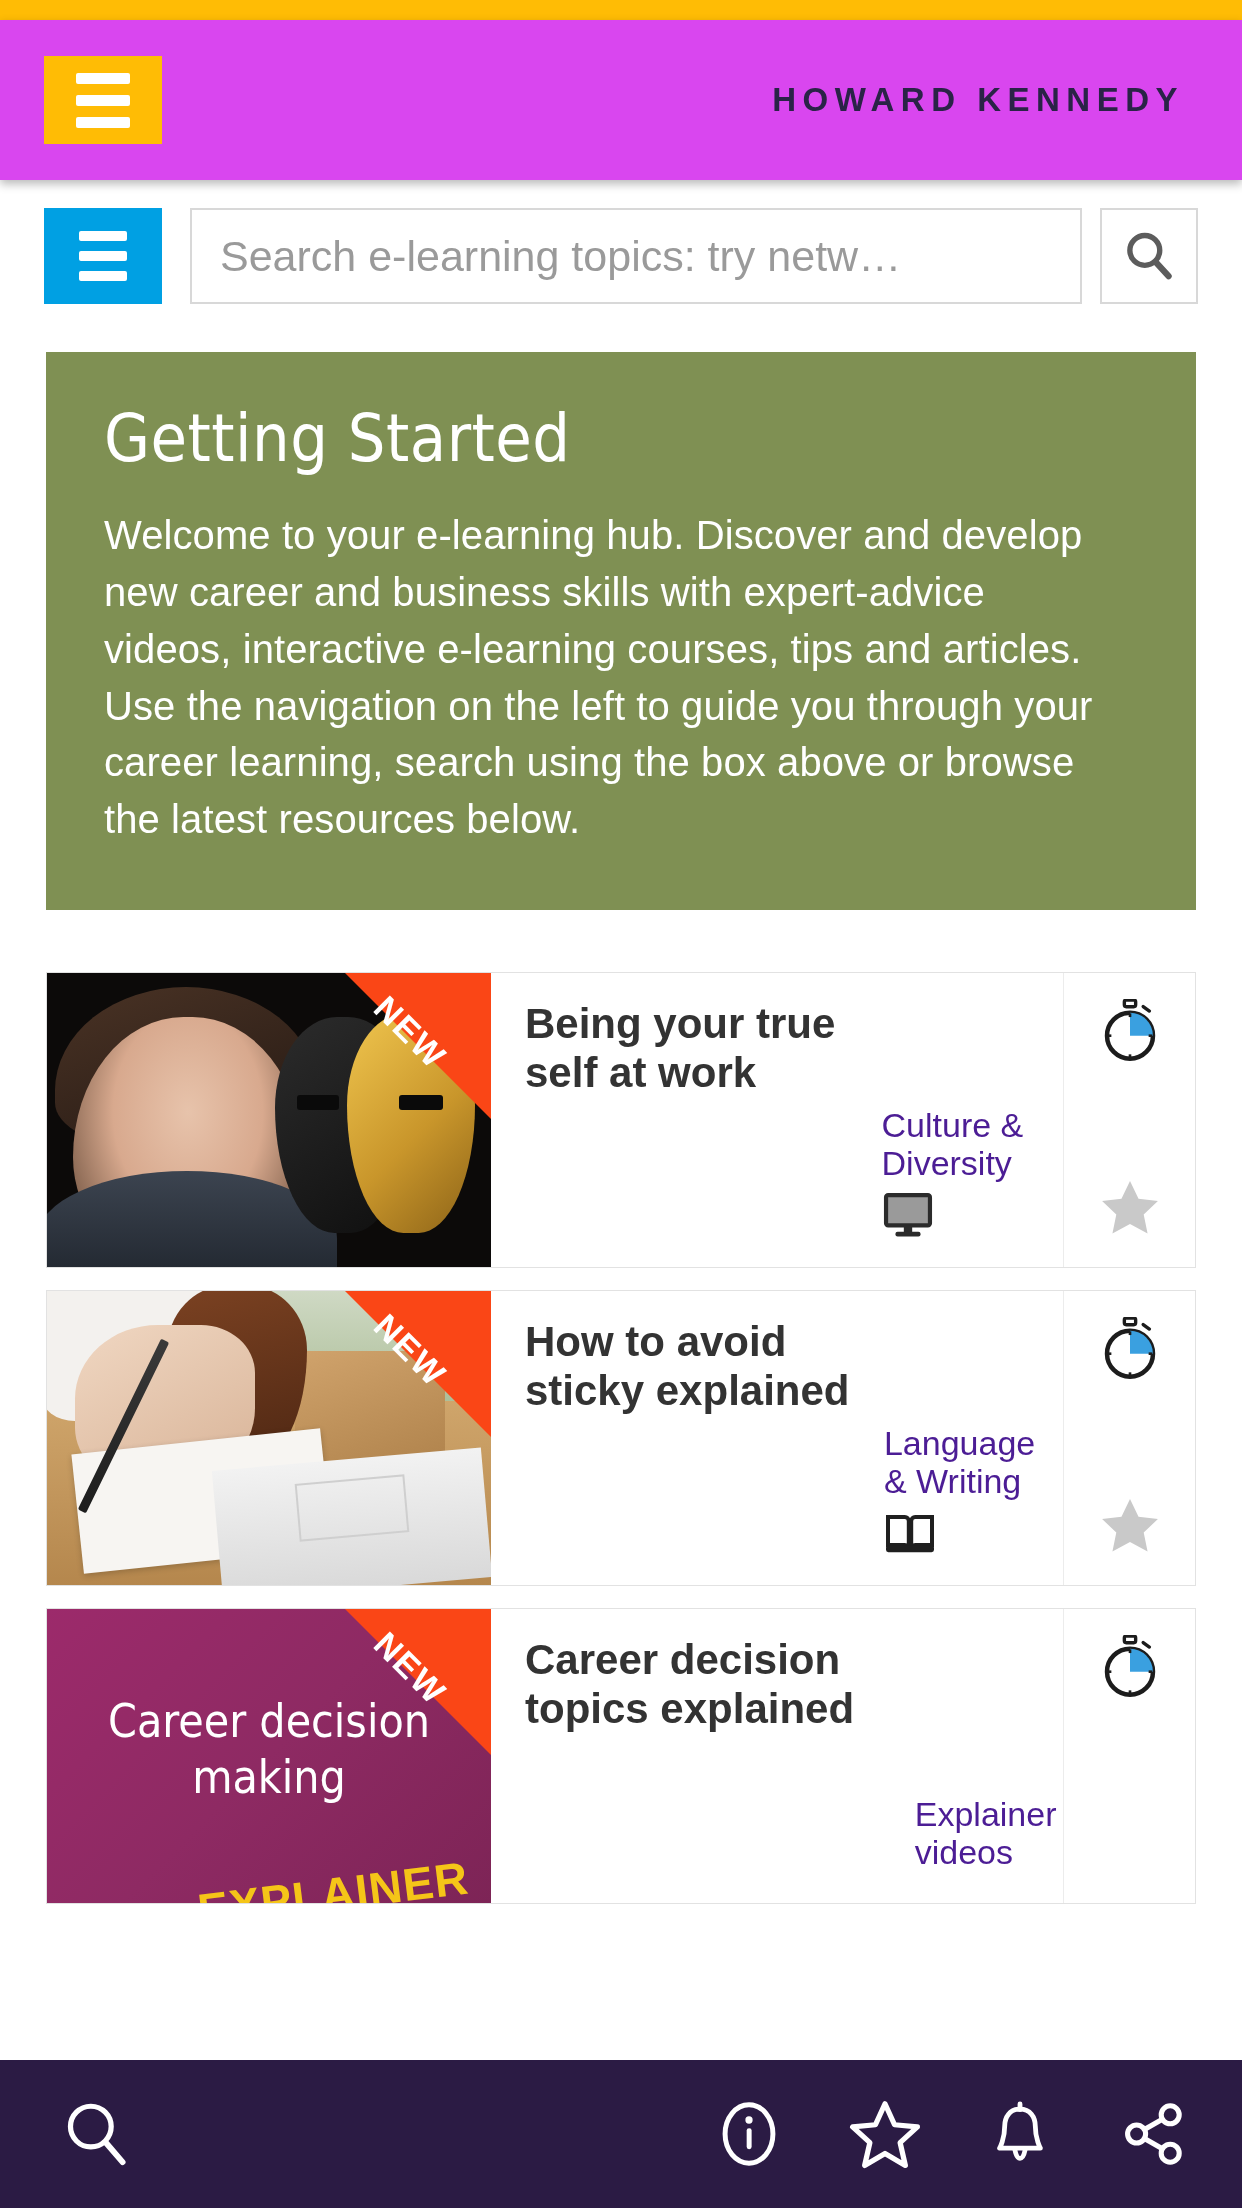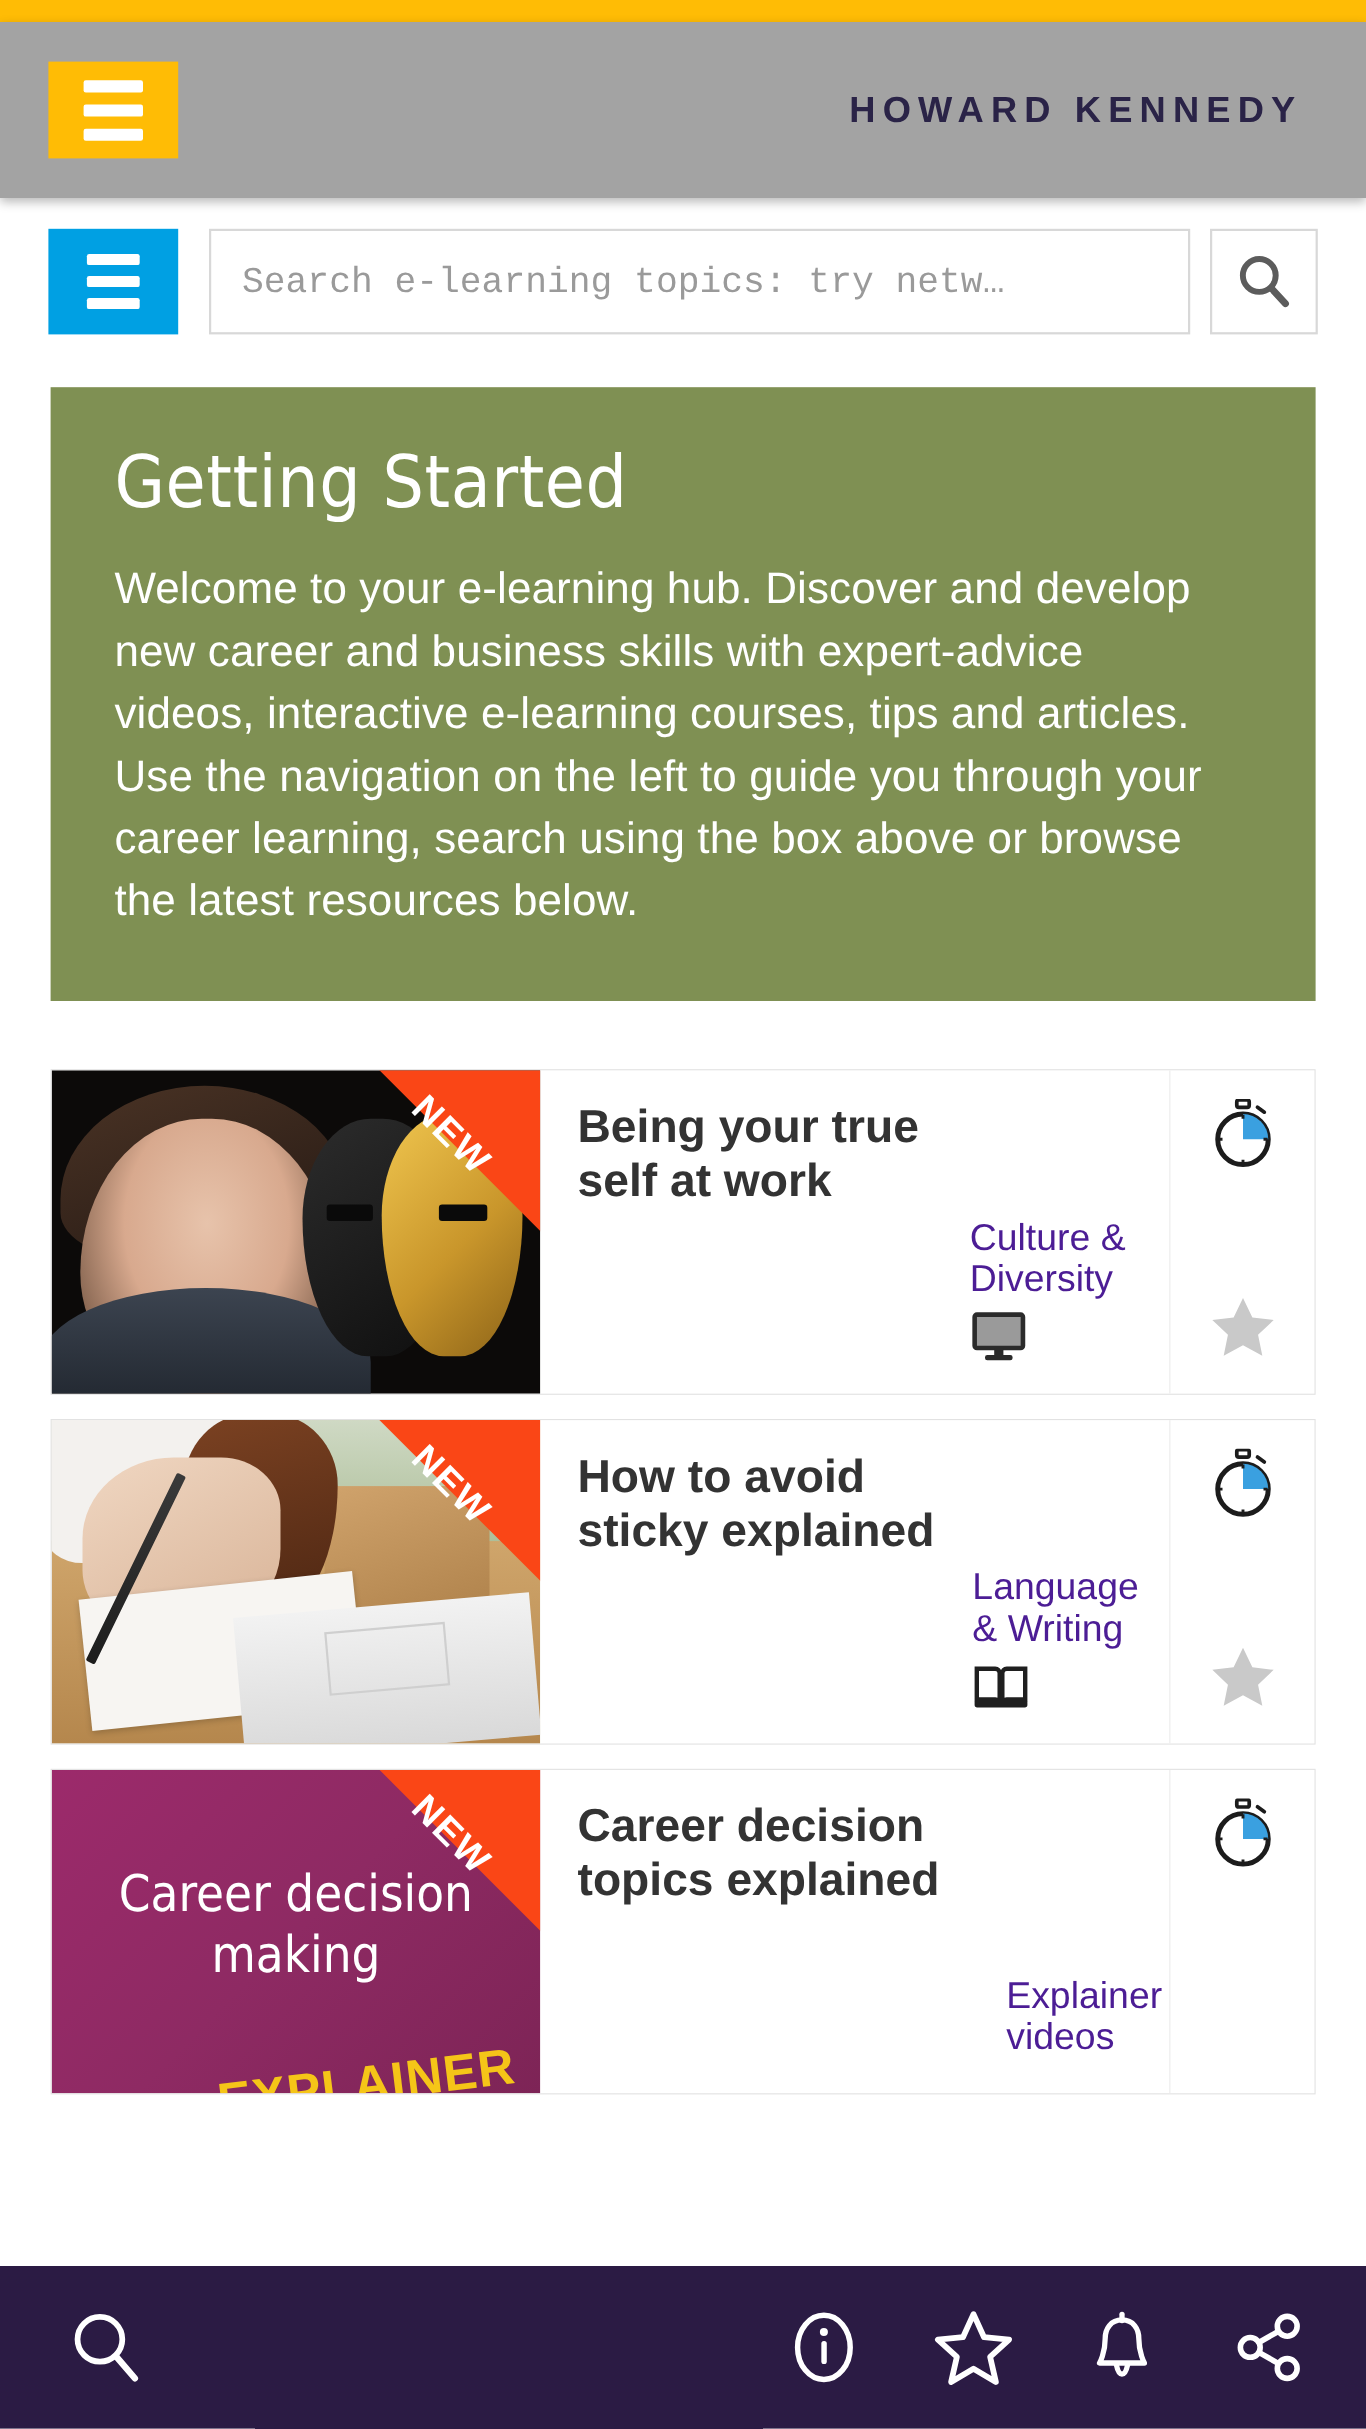--- a/index.html
+++ b/index.html
@@ -10,21 +10,21 @@
     overflow: hidden;
   }
   #app { position: relative; width: 1242px; height: 2208px; background:#fff; }
 
   
   .topbar { height: 20px; background: #FFBC05; }
 
   
   .brand-header {
     height: 160px;
-    background: #a3a3a3;
+    background: #d946ef;
     display: flex;
     align-items: center;
     position: relative;
     box-shadow: 0 4px 9px rgba(0,0,0,0.28);
     z-index: 5;
   }
   .burger-yellow {
     width: 118px; height: 88px;
     margin-left: 44px;
     background: #FFBC05;
@@ -71,22 +71,22 @@
     margin-left: 28px;
     border: 2px solid #d8d8d8;
     background: #ffffff;
     display: flex; align-items: center;
     padding: 0 28px;
     overflow: hidden;
   }
   .search-field input {
     width: 100%;
     border: none; outline: none;
-    font-family: Liberation Mono, monospace;
-    font-size: 33px;
+    font-family: Liberation Sans, sans-serif;
+    font-size: 43px;
     color: #0f766e;
     background: transparent;
   }
   .search-field input::placeholder { color: #9a9a9a; opacity:1; }
   .search-btn {
     width: 98px; height: 96px;
     margin-left: 18px; margin-right: 44px;
     border: 2px solid #d8d8d8;
     background: #ffffff;
     display:flex; align-items:center; justify-content:center;

